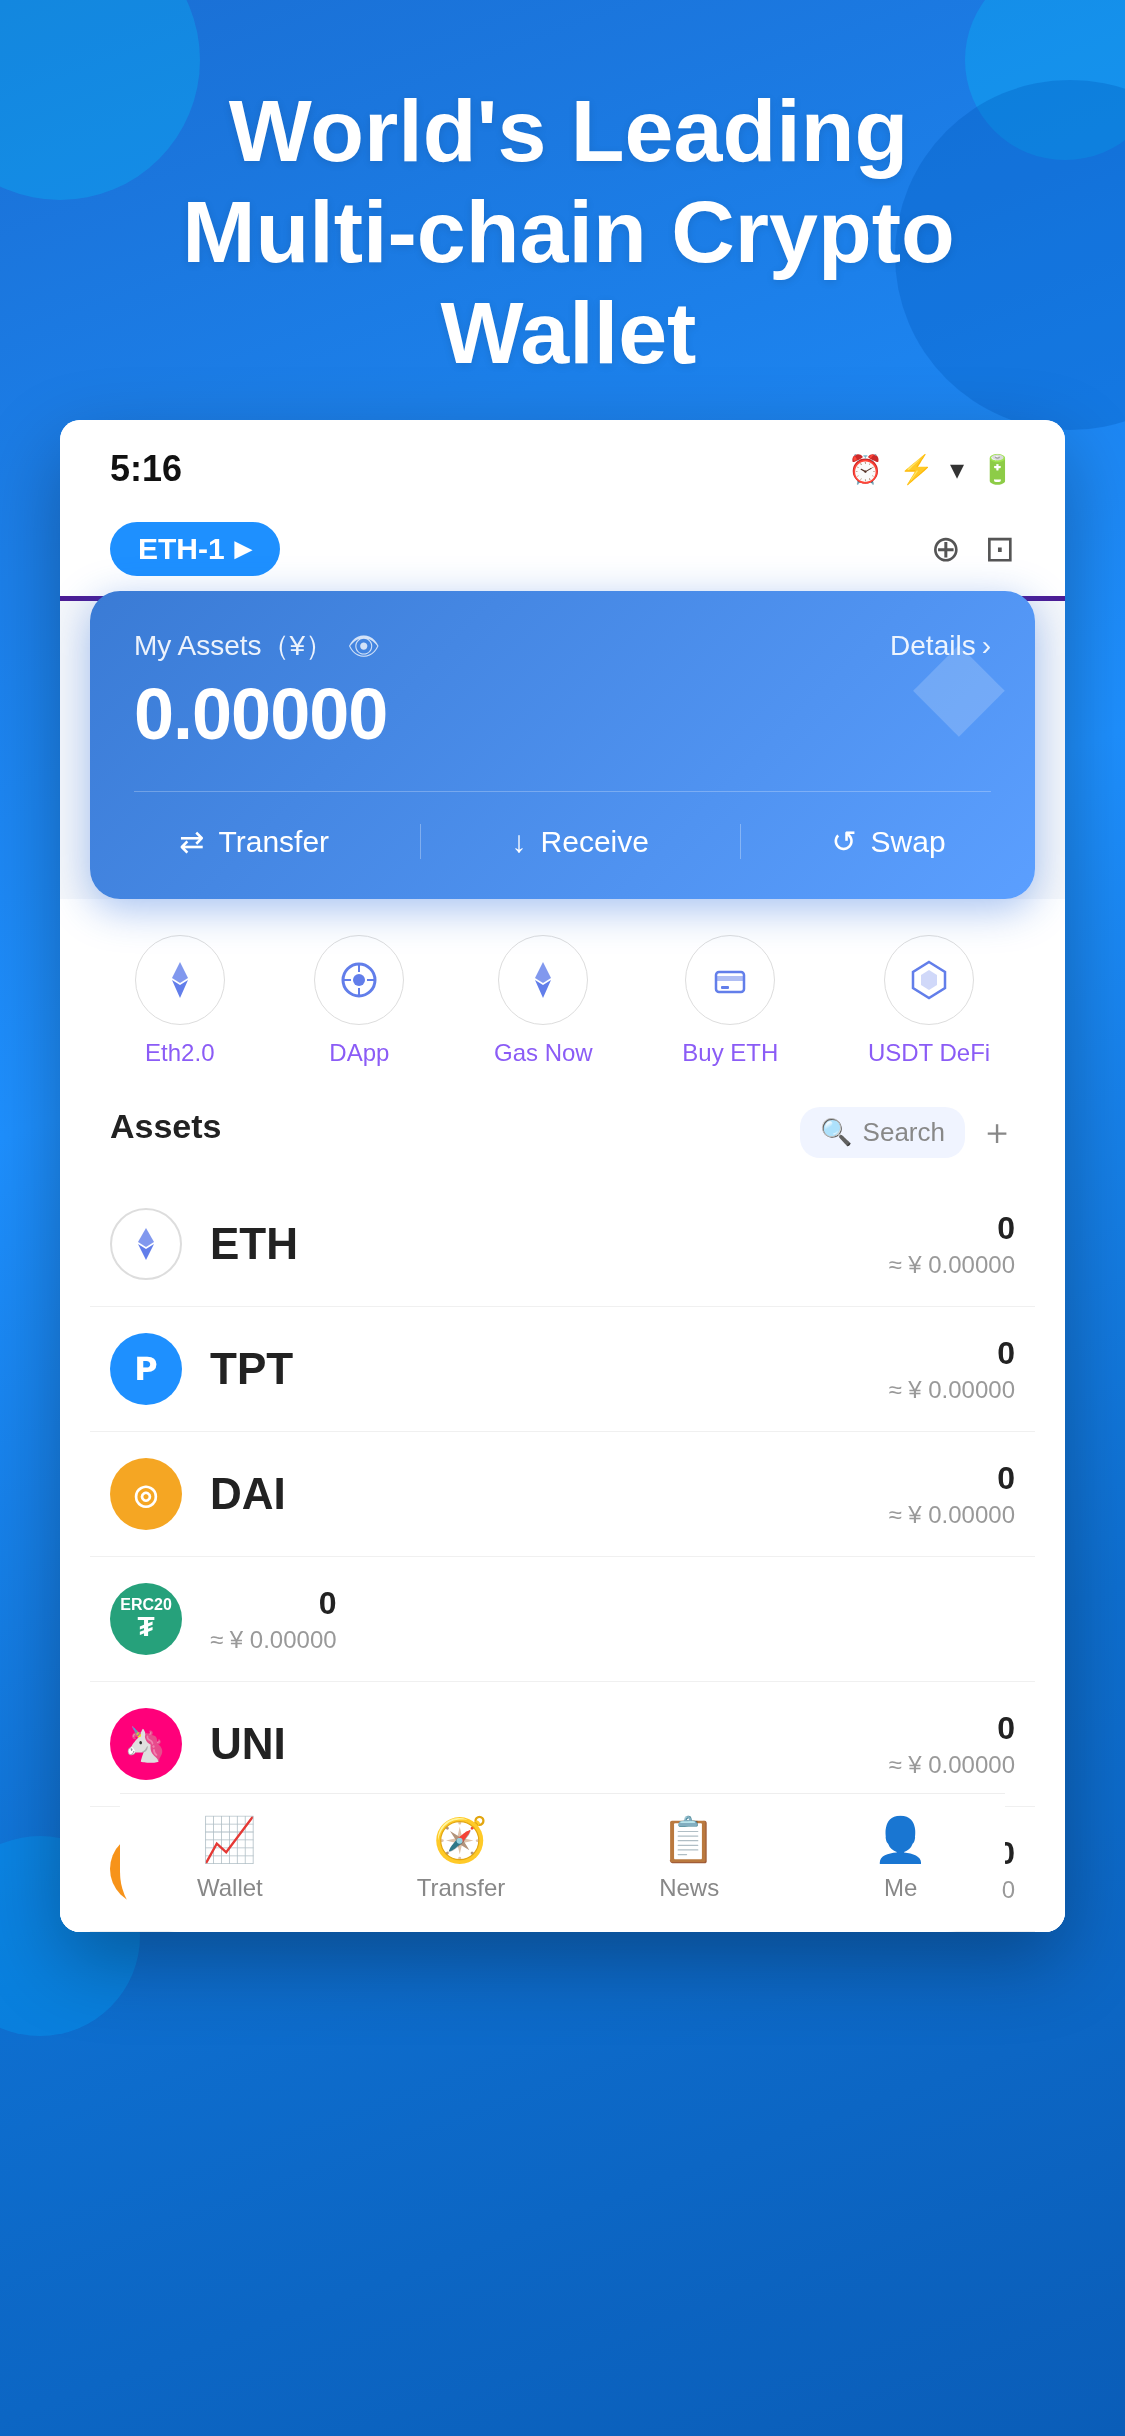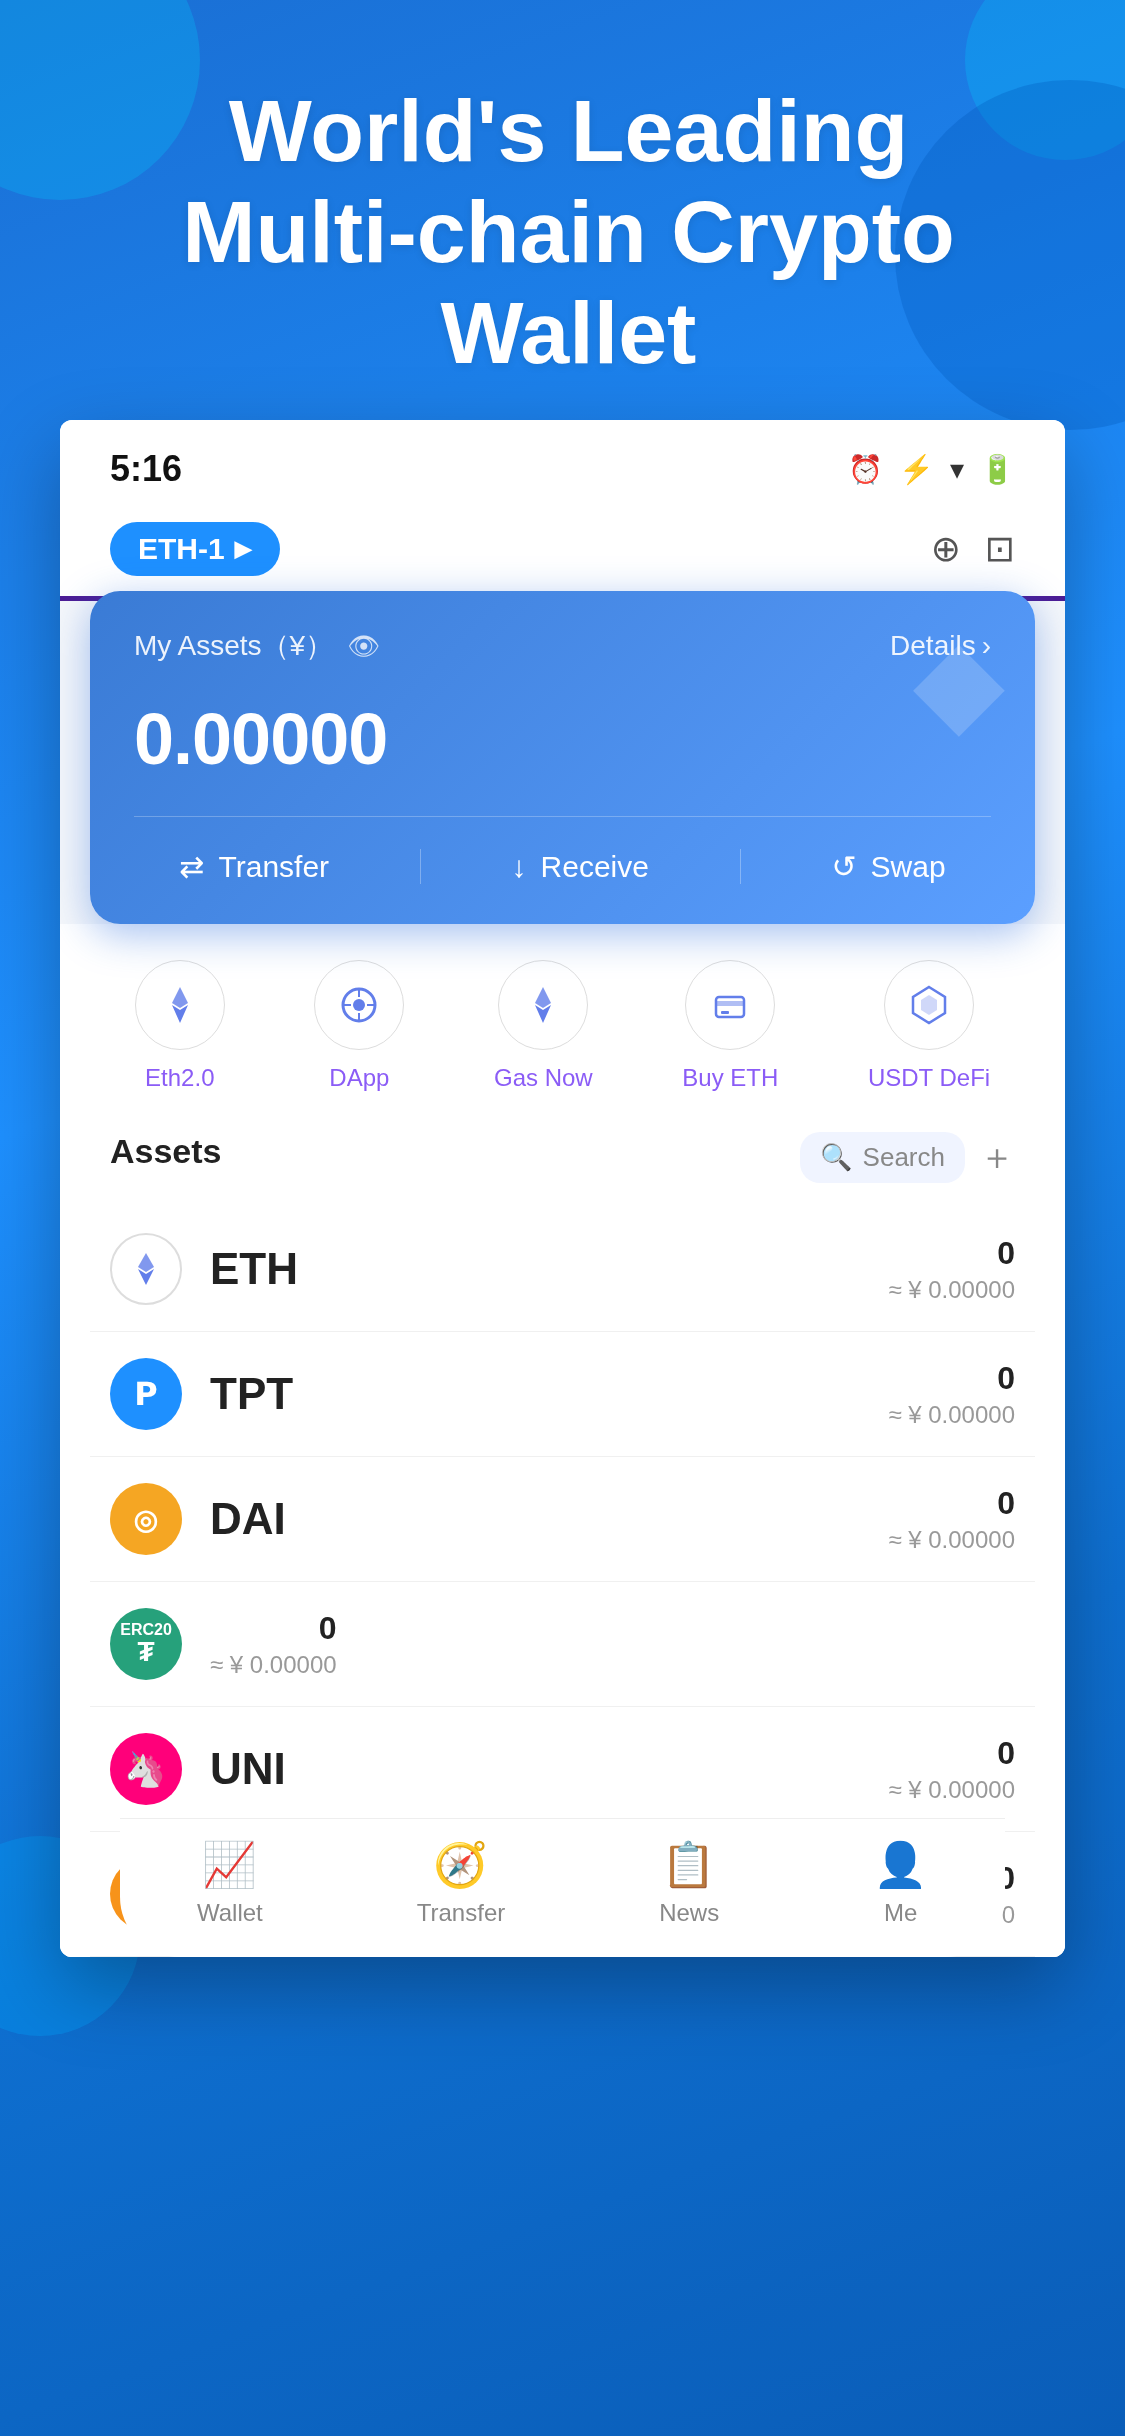--- a/index.html
+++ b/index.html
@@ -57,21 +57,21 @@
       line-height: 1.15;
       text-shadow: 0 2px 8px rgba(0,0,0,0.1);
     }
 
     
     .phone-card {
       position: absolute;
       top: 420px;
       left: 60px; right: 60px;
       background: #f5f7fa;
-      border-radius: 12px;
+      border-radius: 20px;
       overflow: hidden;
       box-shadow: 0 30px 80px rgba(0,0,0,0.3);
     }
 
     
     .status-bar {
       background: #fff;
       padding: 28px 50px 16px;
       display: flex;
       justify-content: space-between;
@@ -133,21 +133,21 @@
       position: relative;
       overflow: hidden;
       margin-top: -10px;
       z-index: 10;
       box-shadow: 0 10px 40px rgba(30,100,220,0.4);
     }
     .assets-banner-top {
       display: flex;
       justify-content: space-between;
       align-items: center;
-      margin-bottom: 33px;
+      margin-bottom: 8px;
     }
     .assets-label {
       color: rgba(255,255,255,0.9);
       font-size: 28px;
       display: flex;
       align-items: center;
       gap: 14px;
     }
     .eye-icon { font-size: 26px; opacity: 0.85; }
     .details-link {

